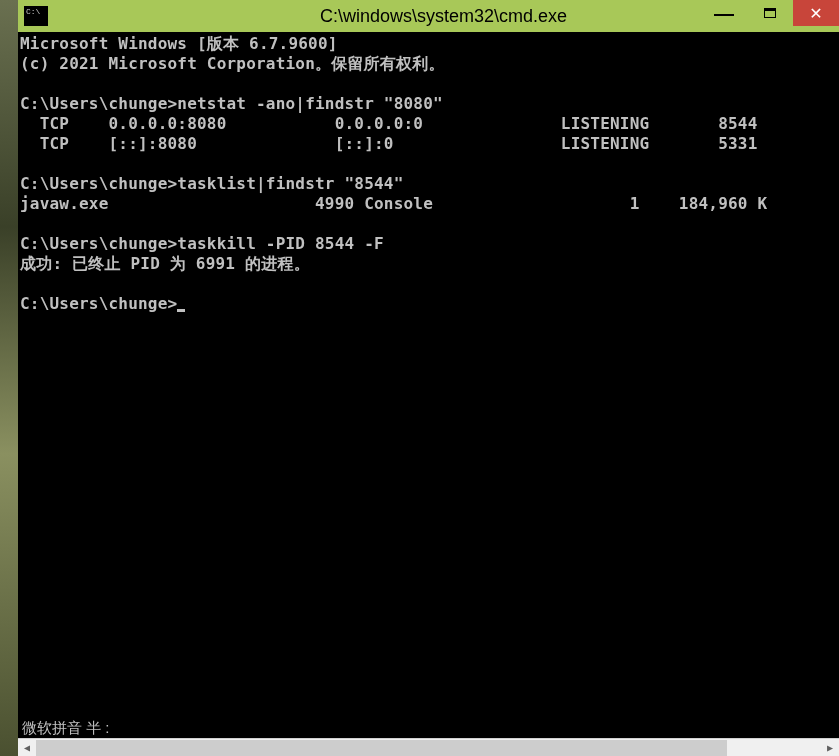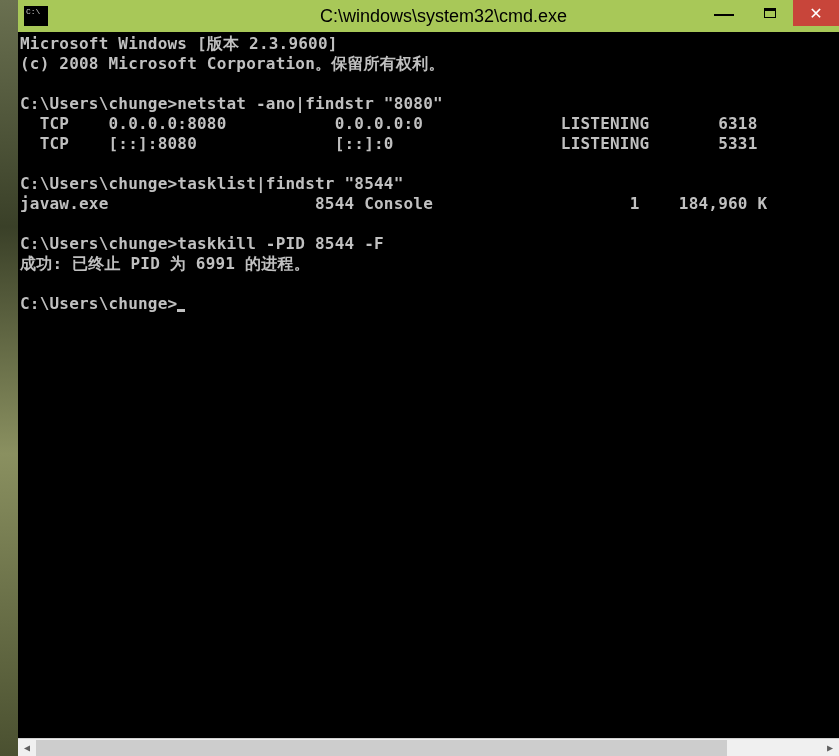--- a/index.html
+++ b/index.html
@@ -176,35 +176,36 @@
     <div class="titlebar-title">C:\windows\system32\cmd.exe</div>
     <div class="window-controls">
       <div class="win-btn minimize">—</div>
       <div class="win-btn maximize">
           <div class="maximize-icon"></div>
         </div>
       <div class="win-btn close">✕</div>
     </div>
   </div>
 
-  <div class="terminal-body"><span class="gray">Microsoft Windows [版本 2.3.9600]</span>
-<span class="gray">(c) 2008 Microsoft Corporation。保留所有权利。</span>
+  <div class="terminal-body"><span class="gray">Microsoft Windows [版本 6.7.9600]</span>
+<span class="gray">(c) 2021 Microsoft Corporation。保留所有权利。</span>
 <span></span>
 <span class="gray">C:\Users\chunge&gt;netstat -ano|findstr "8080"</span>
-<span class="gray">  TCP    0.0.0.0:8080           0.0.0.0:0              LISTENING       6318</span>
+<span class="gray">  TCP    0.0.0.0:8080           0.0.0.0:0              LISTENING       8544</span>
 <span class="gray">  TCP    [::]:8080              [::]:0                 LISTENING       5331</span>
 <span></span>
 <span class="gray">C:\Users\chunge&gt;tasklist|findstr "8544"</span>
-<span class="gray">javaw.exe                     8544 Console                    1    184,960 K</span>
+<span class="gray">javaw.exe                     4990 Console                    1    184,960 K</span>
 <span></span>
 <span class="gray">C:\Users\chunge&gt;taskkill -PID 8544 -F</span>
 <span class="gray">成功: 已终止 PID 为 6991 的进程。</span>
 <span></span>
 <span class="gray">C:\Users\chunge&gt;</span><span class="cursor"></span></div>
 
+  <div class="ime-bar"><span>微软拼音 半 :</span></div>
 
   <div class="scrollbar-h">
     <div class="scroll-arrow">◀</div>
     <div class="scroll-track">
       <div class="scroll-thumb"></div>
     </div>
     <div class="scroll-arrow">▶</div>
   </div>
 </div>
 

